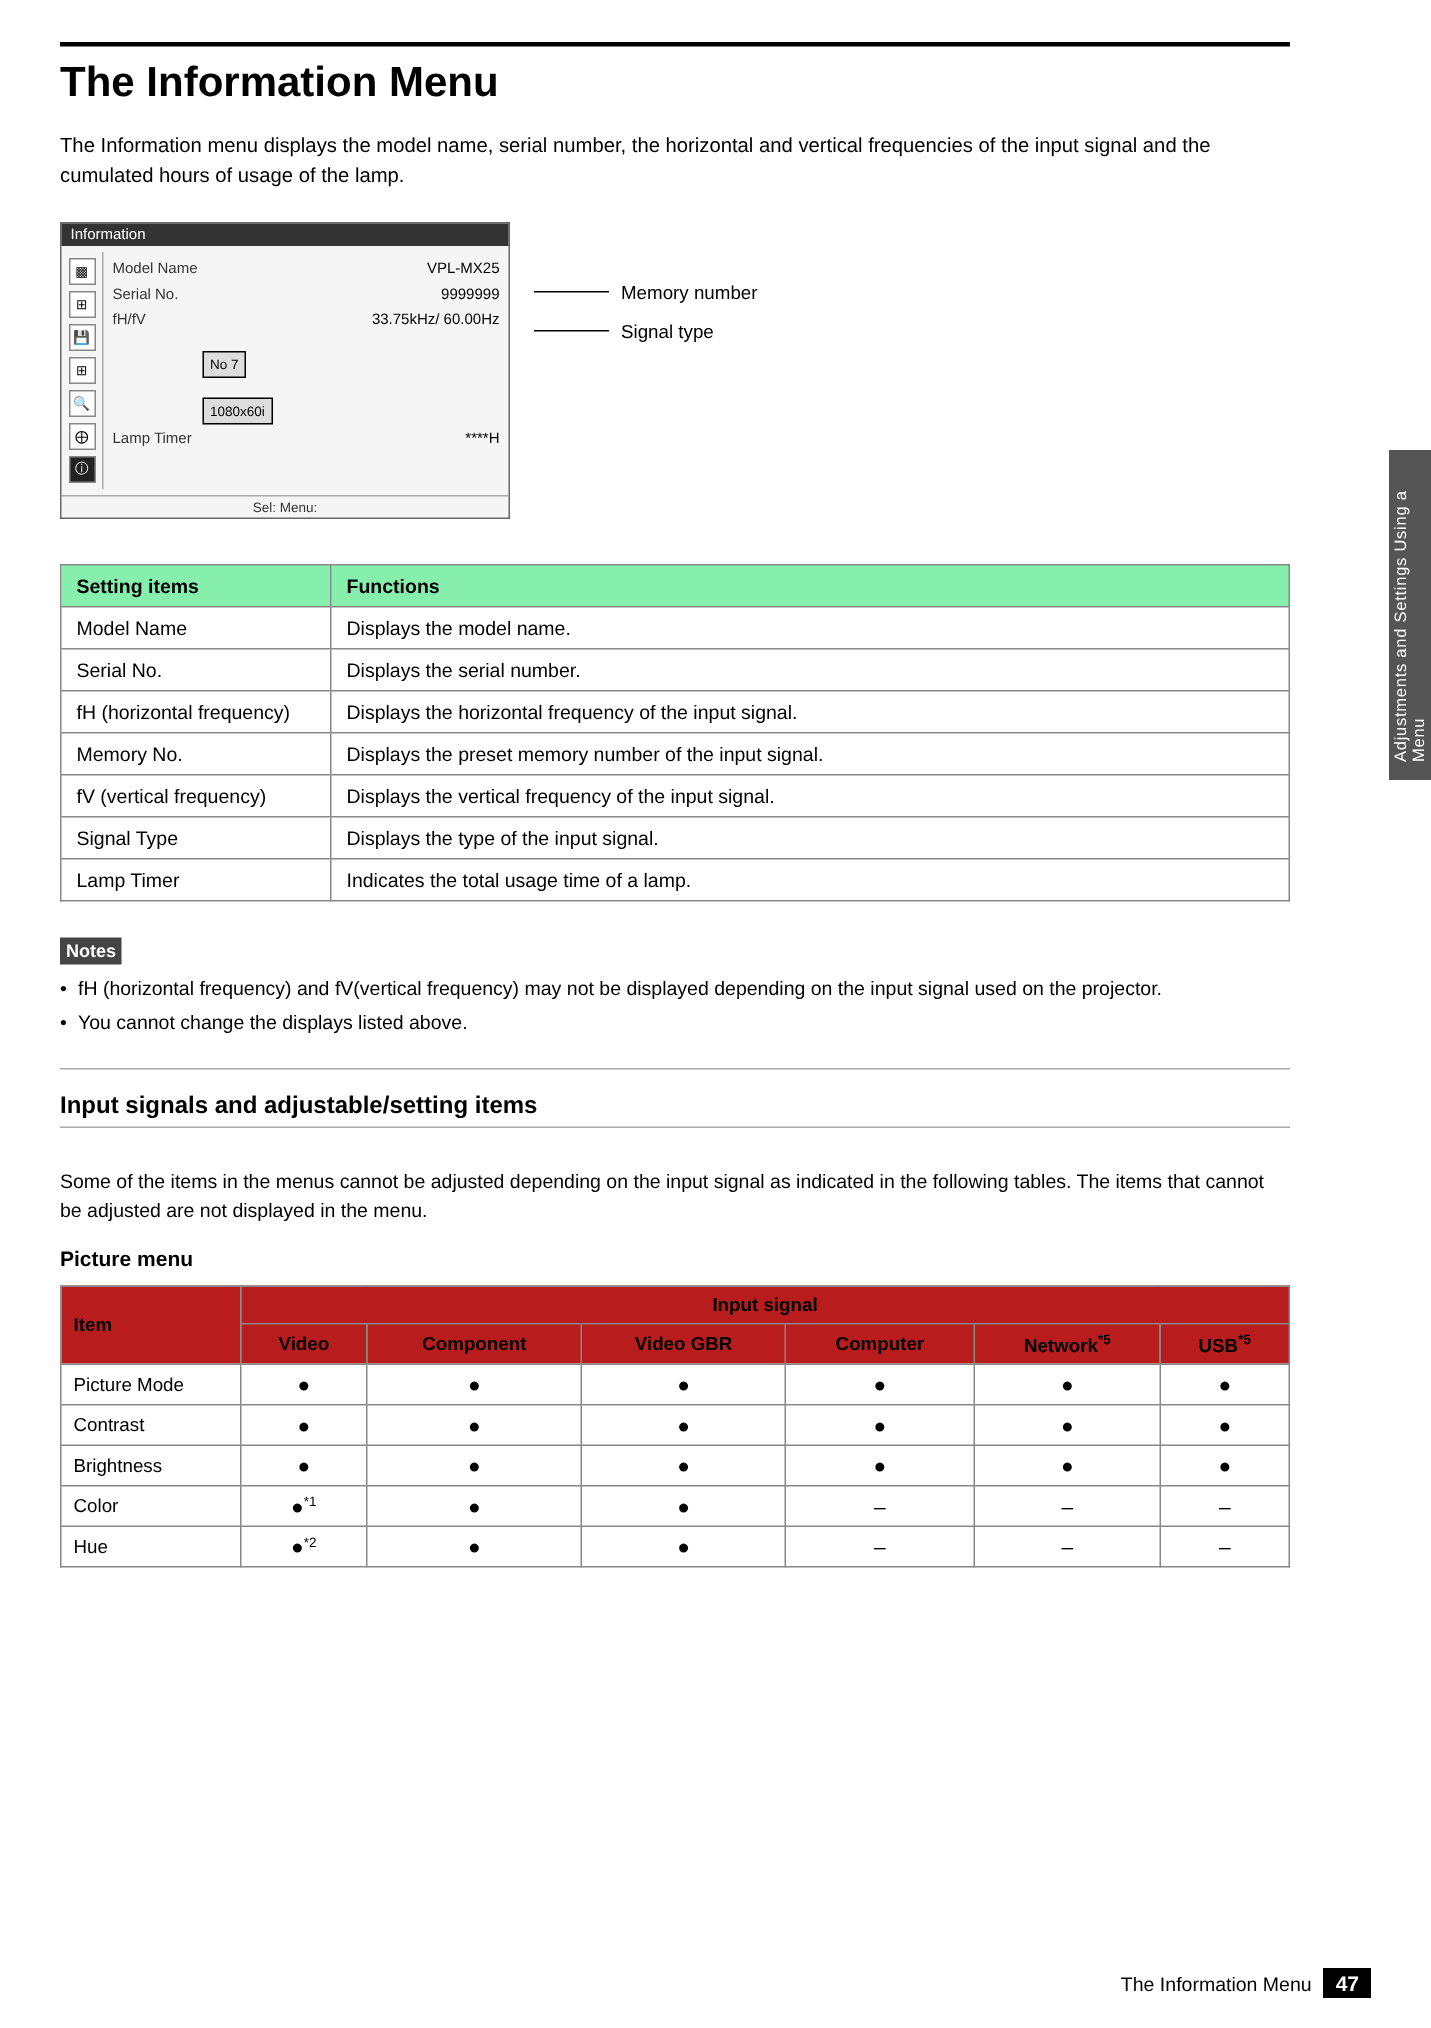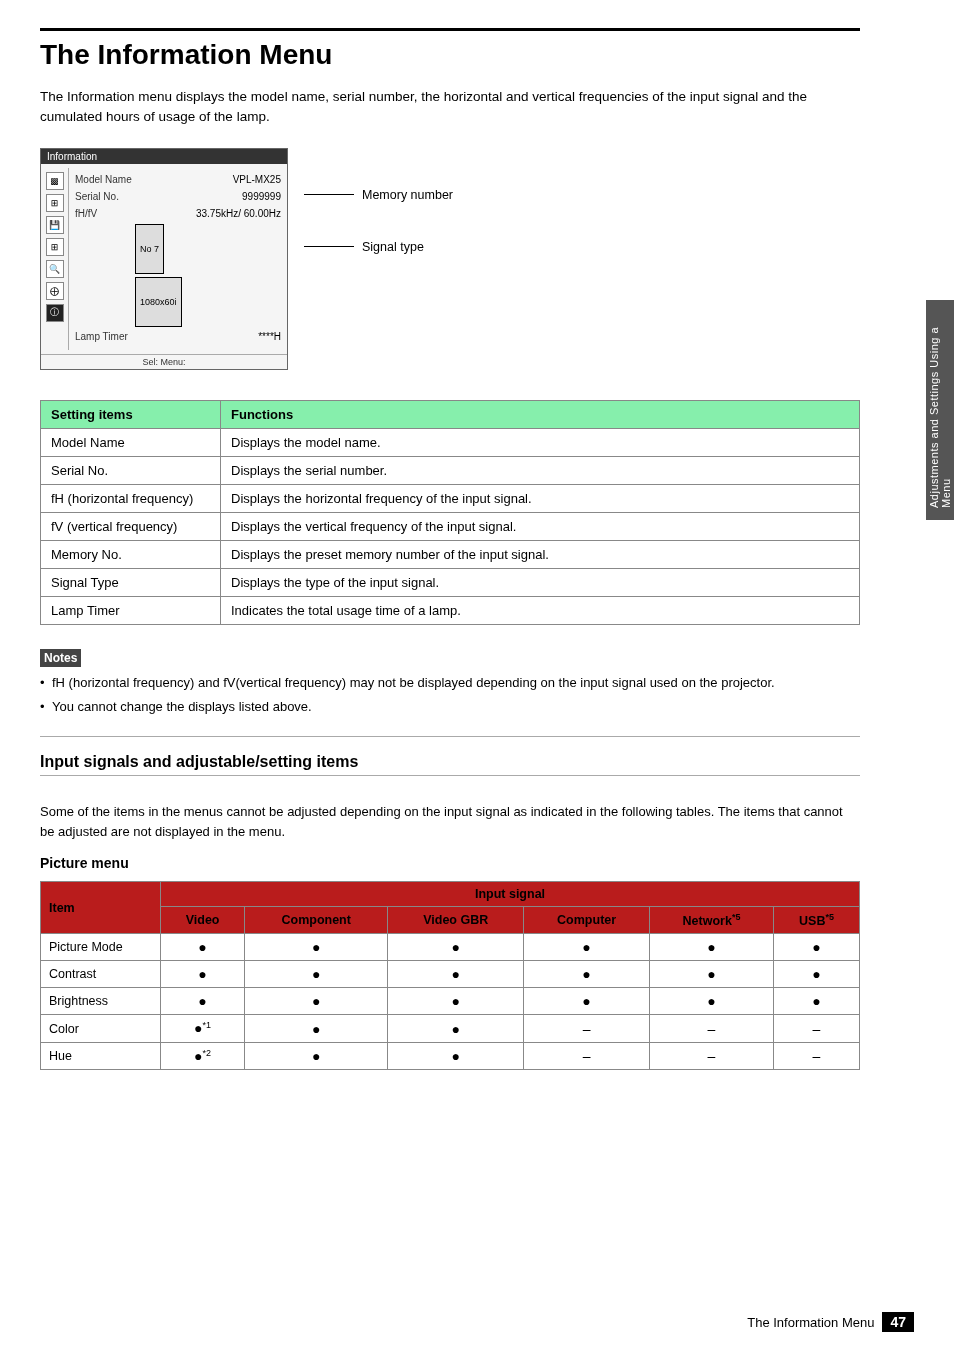--- a/index.html
+++ b/index.html
@@ -30,21 +30,21 @@
     }
     
     .info-menu-diagram {
       position: relative;
       margin-bottom: 30px;
       display: flex;
       align-items: flex-start;
     }
     .menu-box {
       border: 1px solid #666;
-      width: 248px;
+      width: 300px;
       background: #f5f5f5;
       font-size: 10px;
       position: relative;
     }
     .menu-box-header {
       background: #333;
       color: #fff;
       padding: 2px 6px;
       font-size: 10px;
     }
@@ -89,39 +89,39 @@
     .menu-content-col .label {
       color: #333;
       min-width: 70px;
     }
     .menu-content-col .value {
       color: #000;
     }
     .menu-highlight-box {
       border: 1px solid #000;
       background: #ddd;
-      padding: 17px 4px;
+      padding: 1px 4px;
       font-size: 9px;
       display: inline-block;
-      margin-top: 1px;
+      margin-top: 11px;
     }
     .menu-footer {
       border-top: 1px solid #aaa;
       padding: 2px 6px;
       font-size: 9px;
       text-align: center;
       color: #333;
     }
     .diagram-labels {
       margin-left: 16px;
       padding-top: 40px;
       font-size: 12.5px;
       display: flex;
       flex-direction: column;
-      gap: 38px;
+      gap: 12px;
     }
     .diagram-label-item {
       display: flex;
       align-items: center;
       gap: 8px;
     }
     .arrow-line {
       display: inline-block;
       width: 40px;
       height: 1px;
@@ -347,26 +347,26 @@
         </tr>
         <tr>
           <td>Serial No.</td>
           <td>Displays the serial number.</td>
         </tr>
         <tr>
           <td>fH (horizontal frequency)</td>
           <td>Displays the horizontal frequency of the input signal.</td>
         </tr>
         <tr>
+          <td>Memory No.</td>
+          <td>Displays the preset memory number of the input signal.</td>
+        </tr>
+        <tr>
           <td>fV (vertical frequency)</td>
           <td>Displays the vertical frequency of the input signal.</td>
-        </tr>
-        <tr>
-          <td>Memory No.</td>
-          <td>Displays the preset memory number of the input signal.</td>
         </tr>
         <tr>
           <td>Signal Type</td>
           <td>Displays the type of the input signal.</td>
         </tr>
         <tr>
           <td>Lamp Timer</td>
           <td>Indicates the total usage time of a lamp.</td>
         </tr>
       </tbody>

